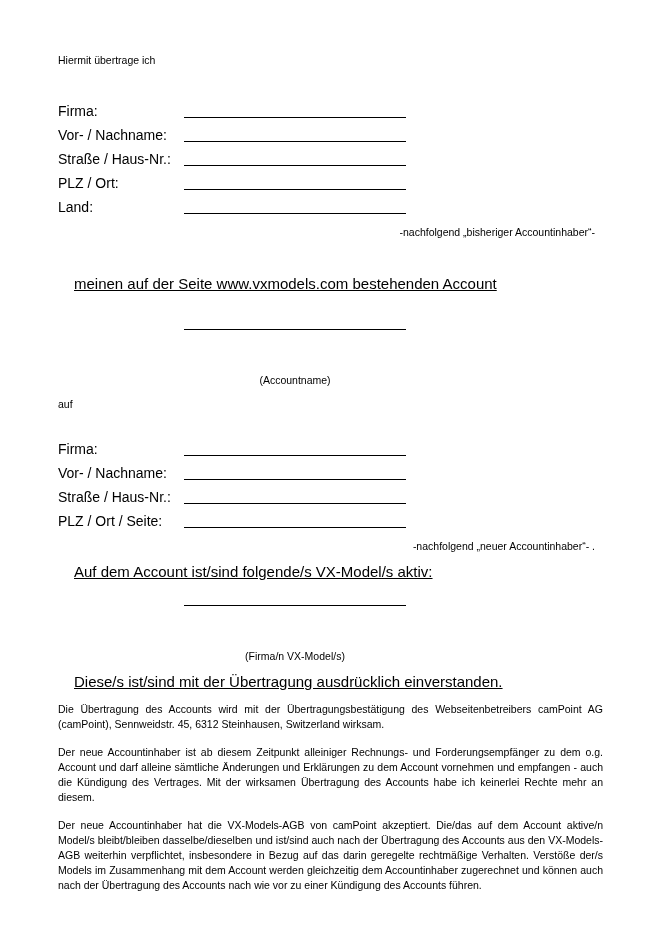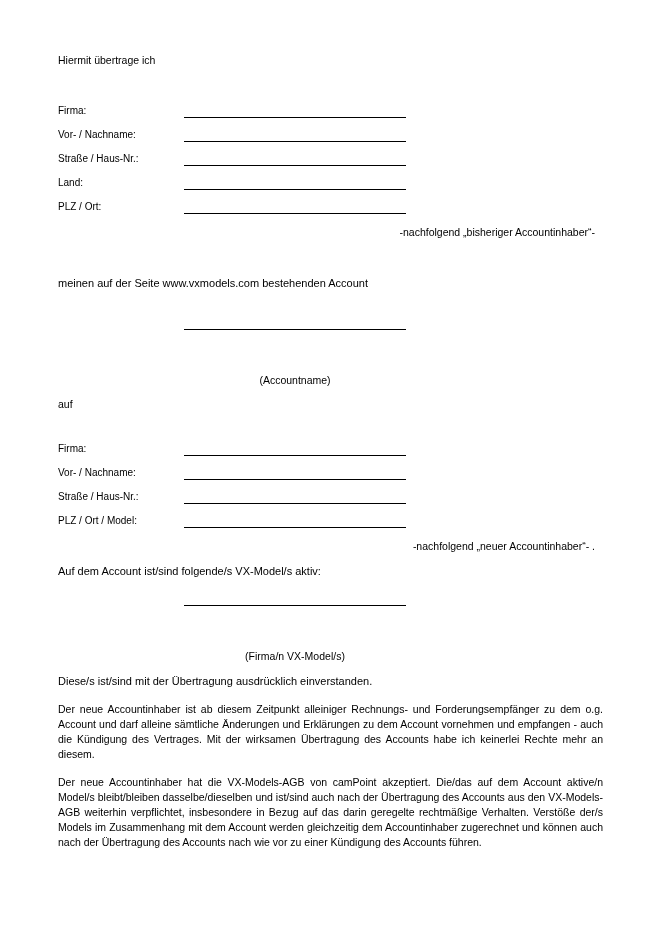--- a/index.html
+++ b/index.html
@@ -28,21 +28,21 @@
     margin-bottom: 28px;
   }
   
   .field-row {
     display: flex;
     align-items: flex-end;
     height: 24px;
   }
   .field-label {
     width: 126px;
-    font-size: 10px;
+    font-size: 14px;
     line-height: 14px;
     flex: 0 0 126px;
   }
   .field-line {
     flex: 0 0 222px;
     border-bottom: 1px solid #000;
     height: 13px;
   }
   .group {
     margin-bottom: 0;
@@ -55,23 +55,24 @@
   .spacer-lg { height: 38px; }
   .spacer-md { height: 22px; }
   .spacer-sm { height: 12px; }
   .para {
     font-size: 10.5px;
     line-height: 15px;
     text-align: justify;
     margin: 0 0 13px 0;
   }
   .para-single {
-    font-size: 11px;
+    font-size: 15px;
     line-height: 15px;
-    margin: 0 0 13px 0;
+    margin: 0 0 13px 16px;
+    text-decoration: underline;
   }
   .center-line-block {
     margin: 0 auto;
     width: 222px;
     margin-left: 126px;
   }
   .center-line-block .line {
     border-bottom: 1px solid #000;
     height: 13px;
   }
@@ -112,25 +113,25 @@
     </div>
     <div class="field-row">
       <span class="field-label">Vor- / Nachname:</span>
       <span class="field-line"></span>
     </div>
     <div class="field-row">
       <span class="field-label">Straße / Haus-Nr.:</span>
       <span class="field-line"></span>
     </div>
     <div class="field-row">
-      <span class="field-label">Land:</span>
+      <span class="field-label">PLZ / Ort:</span>
       <span class="field-line"></span>
     </div>
     <div class="field-row">
-      <span class="field-label">PLZ / Ort:</span>
+      <span class="field-label">Land:</span>
       <span class="field-line"></span>
     </div>
   </div>
 
   <div class="spacer-sm"></div>
   <div class="right-note">-nachfolgend „bisheriger Accountinhaber“-</div>
 
   <div class="spacer-lg"></div>
 
   <div class="para-single">meinen auf der Seite www.vxmodels.com bestehenden Account</div>
@@ -153,38 +154,39 @@
     </div>
     <div class="field-row">
       <span class="field-label">Vor- / Nachname:</span>
       <span class="field-line"></span>
     </div>
     <div class="field-row">
       <span class="field-label">Straße / Haus-Nr.:</span>
       <span class="field-line"></span>
     </div>
     <div class="field-row">
-      <span class="field-label">PLZ / Ort / Model:</span>
+      <span class="field-label">PLZ / Ort / Seite:</span>
       <span class="field-line"></span>
     </div>
   </div>
 
   <div class="spacer-sm"></div>
   <div class="right-note">-nachfolgend „neuer Accountinhaber“- .</div>
 
   <div class="spacer-sm"></div>
 
   <div class="para-single">Auf dem Account ist/sind folgende/s VX-Model/s aktiv:</div>
 
   <div class="center-line-block">
     <div class="line"></div>
     <div class="caption">(Firma/n VX-Model/s)</div>
   </div>
 
   <div class="spacer-sm"></div>
 
   <div class="para-single">Diese/s ist/sind mit der Übertragung ausdrücklich einverstanden.</div>
 
+  <div class="para">Die Übertragung des Accounts wird mit der Übertragungsbestätigung des Webseitenbetreibers camPoint AG (camPoint), Sennweidstr. 45, 6312 Steinhausen, Switzerland wirksam.</div>
   <div class="para">Der neue Accountinhaber ist ab diesem Zeitpunkt alleiniger Rechnungs- und Forderungsempfänger zu dem o.g. Account und darf alleine sämtliche Änderungen und Erklärungen zu dem Account vornehmen und empfangen - auch die Kündigung des Vertrages. Mit der wirksamen Übertragung des Accounts habe ich keinerlei Rechte mehr an diesem.</div>
   <div class="para">Der neue Accountinhaber hat die VX-Models-AGB von camPoint akzeptiert. Die/das auf dem Account aktive/n Model/s bleibt/bleiben dasselbe/dieselben und ist/sind auch nach der Übertragung des Accounts aus den VX-Models-AGB weiterhin verpflichtet, insbesondere in Bezug auf das darin geregelte rechtmäßige Verhalten. Verstöße der/s Models im Zusammenhang mit dem Account werden gleichzeitig dem Accountinhaber zugerechnet und können auch nach der Übertragung des Accounts nach wie vor zu einer Kündigung des Accounts führen.</div>
 
 
 </div>
 
 </body></html>

